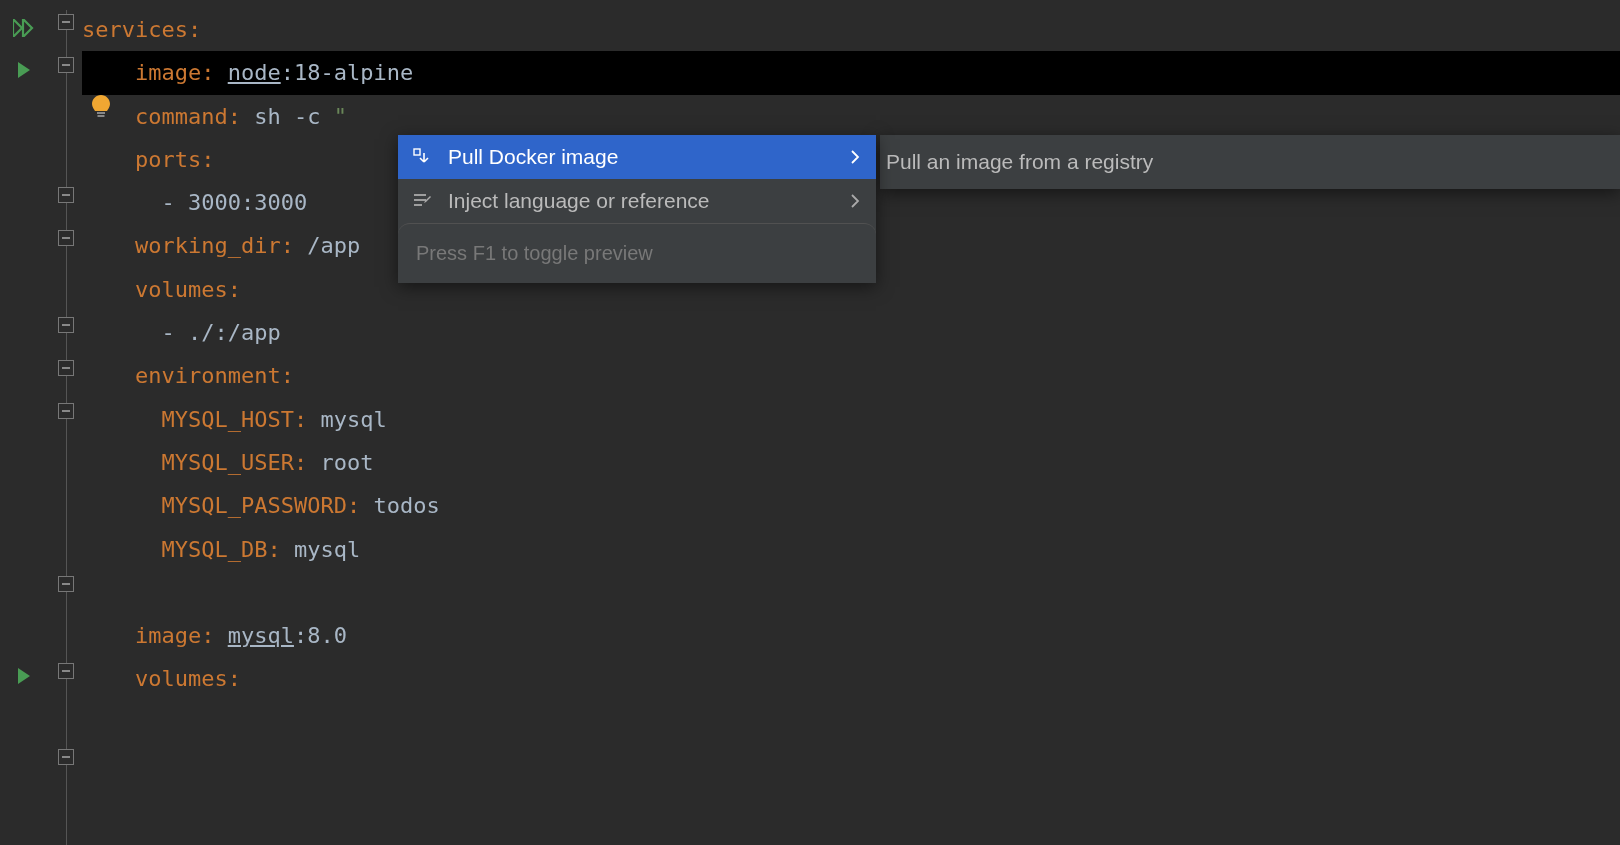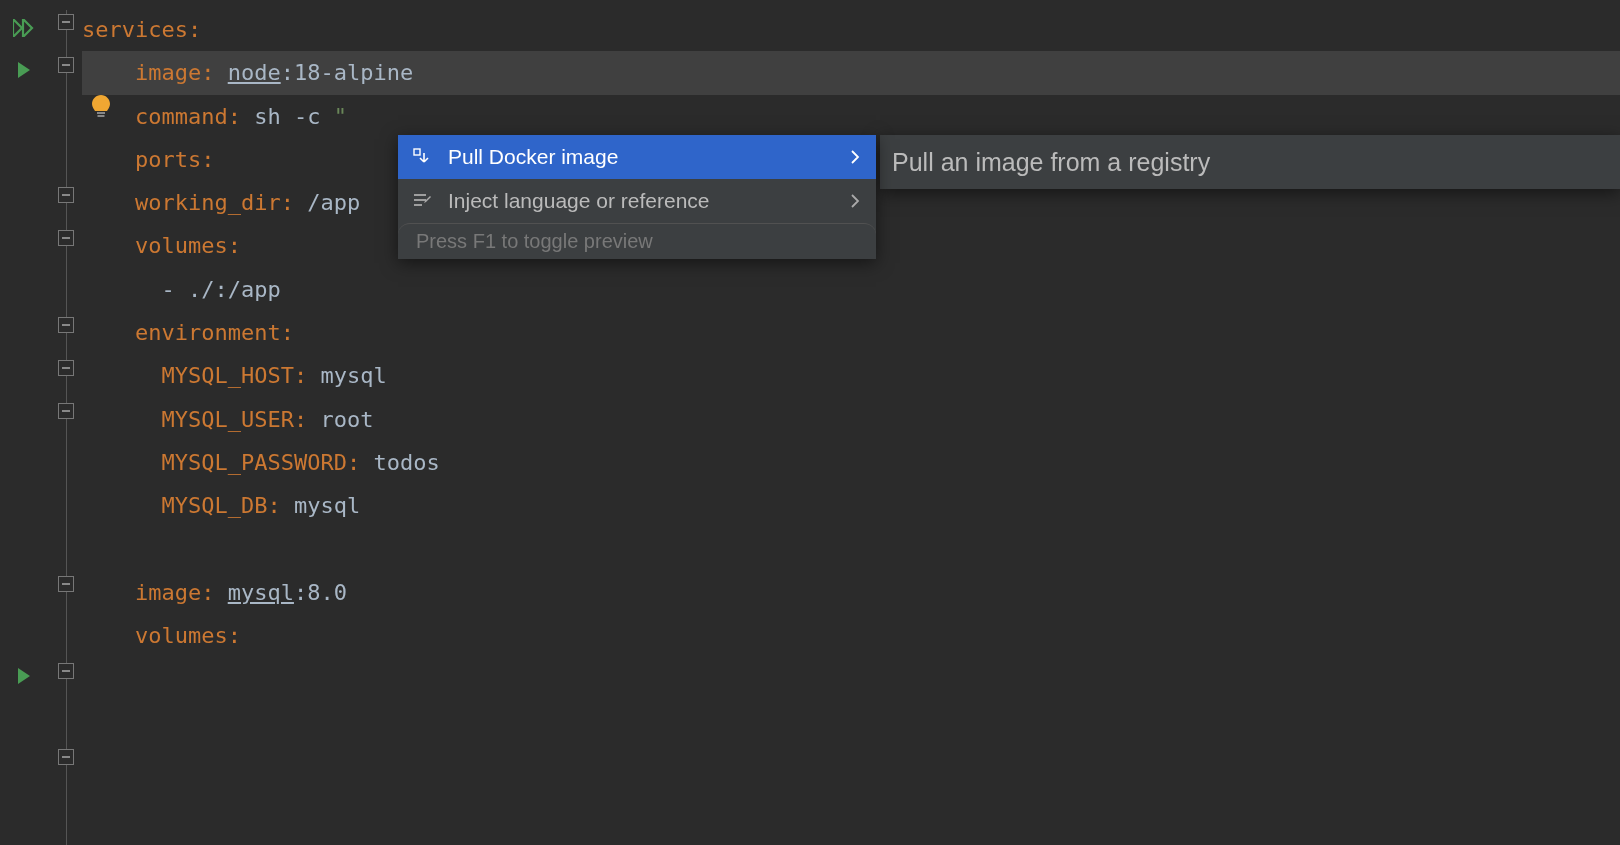--- a/index.html
+++ b/index.html
@@ -28,21 +28,21 @@
     padding-top: 8px;
     position: relative;
   }
   .line {
     height: 43.3px;
     line-height: 43.3px;
     white-space: pre;
     position: relative;
   }
   .line.highlighted {
-    background: #404040;
+    background: #000000;
   }
   .key { color: #cc7832; text-align: right; }
   .colon { color: #cc7832; }
   .value { color: #a9b7c6; }
   .underlined { text-decoration: underline; text-decoration-color: #a9b7c6; }
   .dash { color: #a9b7c6; }
   .quote { color: #6a8759; }
 
   .gutter-icon {
     position: absolute;
@@ -118,41 +118,41 @@
     width: 36px;
     display: flex;
     align-items: center;
     justify-content: flex-start;
   }
   .popup-item .chevron {
     position: absolute;
     right: 16px;
   }
   .popup-hint {
-    height: 36px;
+    height: 60px;
     display: flex;
     align-items: center;
     padding: 0 18px;
     font-size: 20px;
     color: #787878;
     border-top: 1px solid #515151;
     font-family: -apple-system, 'Segoe UI', sans-serif;
     border-radius: 12px;
   }
   .tooltip {
     position: absolute;
     left: 880px;
     top: 135px;
     height: 54px;
-    padding: 0 18px 0 12px;
+    padding: 0 18px 0 6px;
     display: flex;
     align-items: center;
     background: #3c3f41;
     color: #bbbbbb;
-    font-size: 25px;
+    font-size: 21px;
     box-shadow: 0 4px 16px rgba(0,0,0,0.5);
     z-index: 99;
     font-family: -apple-system, 'Segoe UI', sans-serif;
     width: 740px;
   }
 
   svg { display: block; }
 </style>
 </head>
 <body>
@@ -237,20 +237,21 @@
       <rect x="7" y="18" width="8" height="2" fill="#888"></rect>
       <rect x="7.5" y="21" width="7" height="2" fill="#888"></rect>
     </svg>
   </div>
 
   <div class="code-area">
     <div class="line"><span class="key">services</span><span class="colon">:</span></div>
     <div class="line highlighted">    <span class="key">image</span><span class="colon">:</span> <span class="value underlined">node</span><span class="value">:18-alpine</span></div>
     <div class="line">    <span class="key">command</span><span class="colon">:</span> <span class="value">sh -c </span><span class="quote">"</span></div>
     <div class="line">    <span class="key">ports</span><span class="colon">:</span></div>
+    <div class="line">      <span class="dash">-</span> <span class="value">3000:3000</span></div>
     <div class="line">    <span class="key">working_dir</span><span class="colon">:</span> <span class="value">/app</span></div>
     <div class="line">    <span class="key">volumes</span><span class="colon">:</span></div>
     <div class="line">      <span class="dash">-</span> <span class="value">./:/app</span></div>
     <div class="line">    <span class="key">environment</span><span class="colon">:</span></div>
     <div class="line">      <span class="key">MYSQL_HOST</span><span class="colon">:</span> <span class="value">mysql</span></div>
     <div class="line">      <span class="key">MYSQL_USER</span><span class="colon">:</span> <span class="value">root</span></div>
     <div class="line">      <span class="key">MYSQL_PASSWORD</span><span class="colon">:</span> <span class="value">todos</span></div>
     <div class="line">      <span class="key">MYSQL_DB</span><span class="colon">:</span> <span class="value">mysql</span></div>
     <div class="line"></div>
     <div class="line">    <span class="key">image</span><span class="colon">:</span> <span class="value underlined">mysql</span><span class="value">:8.0</span></div>

